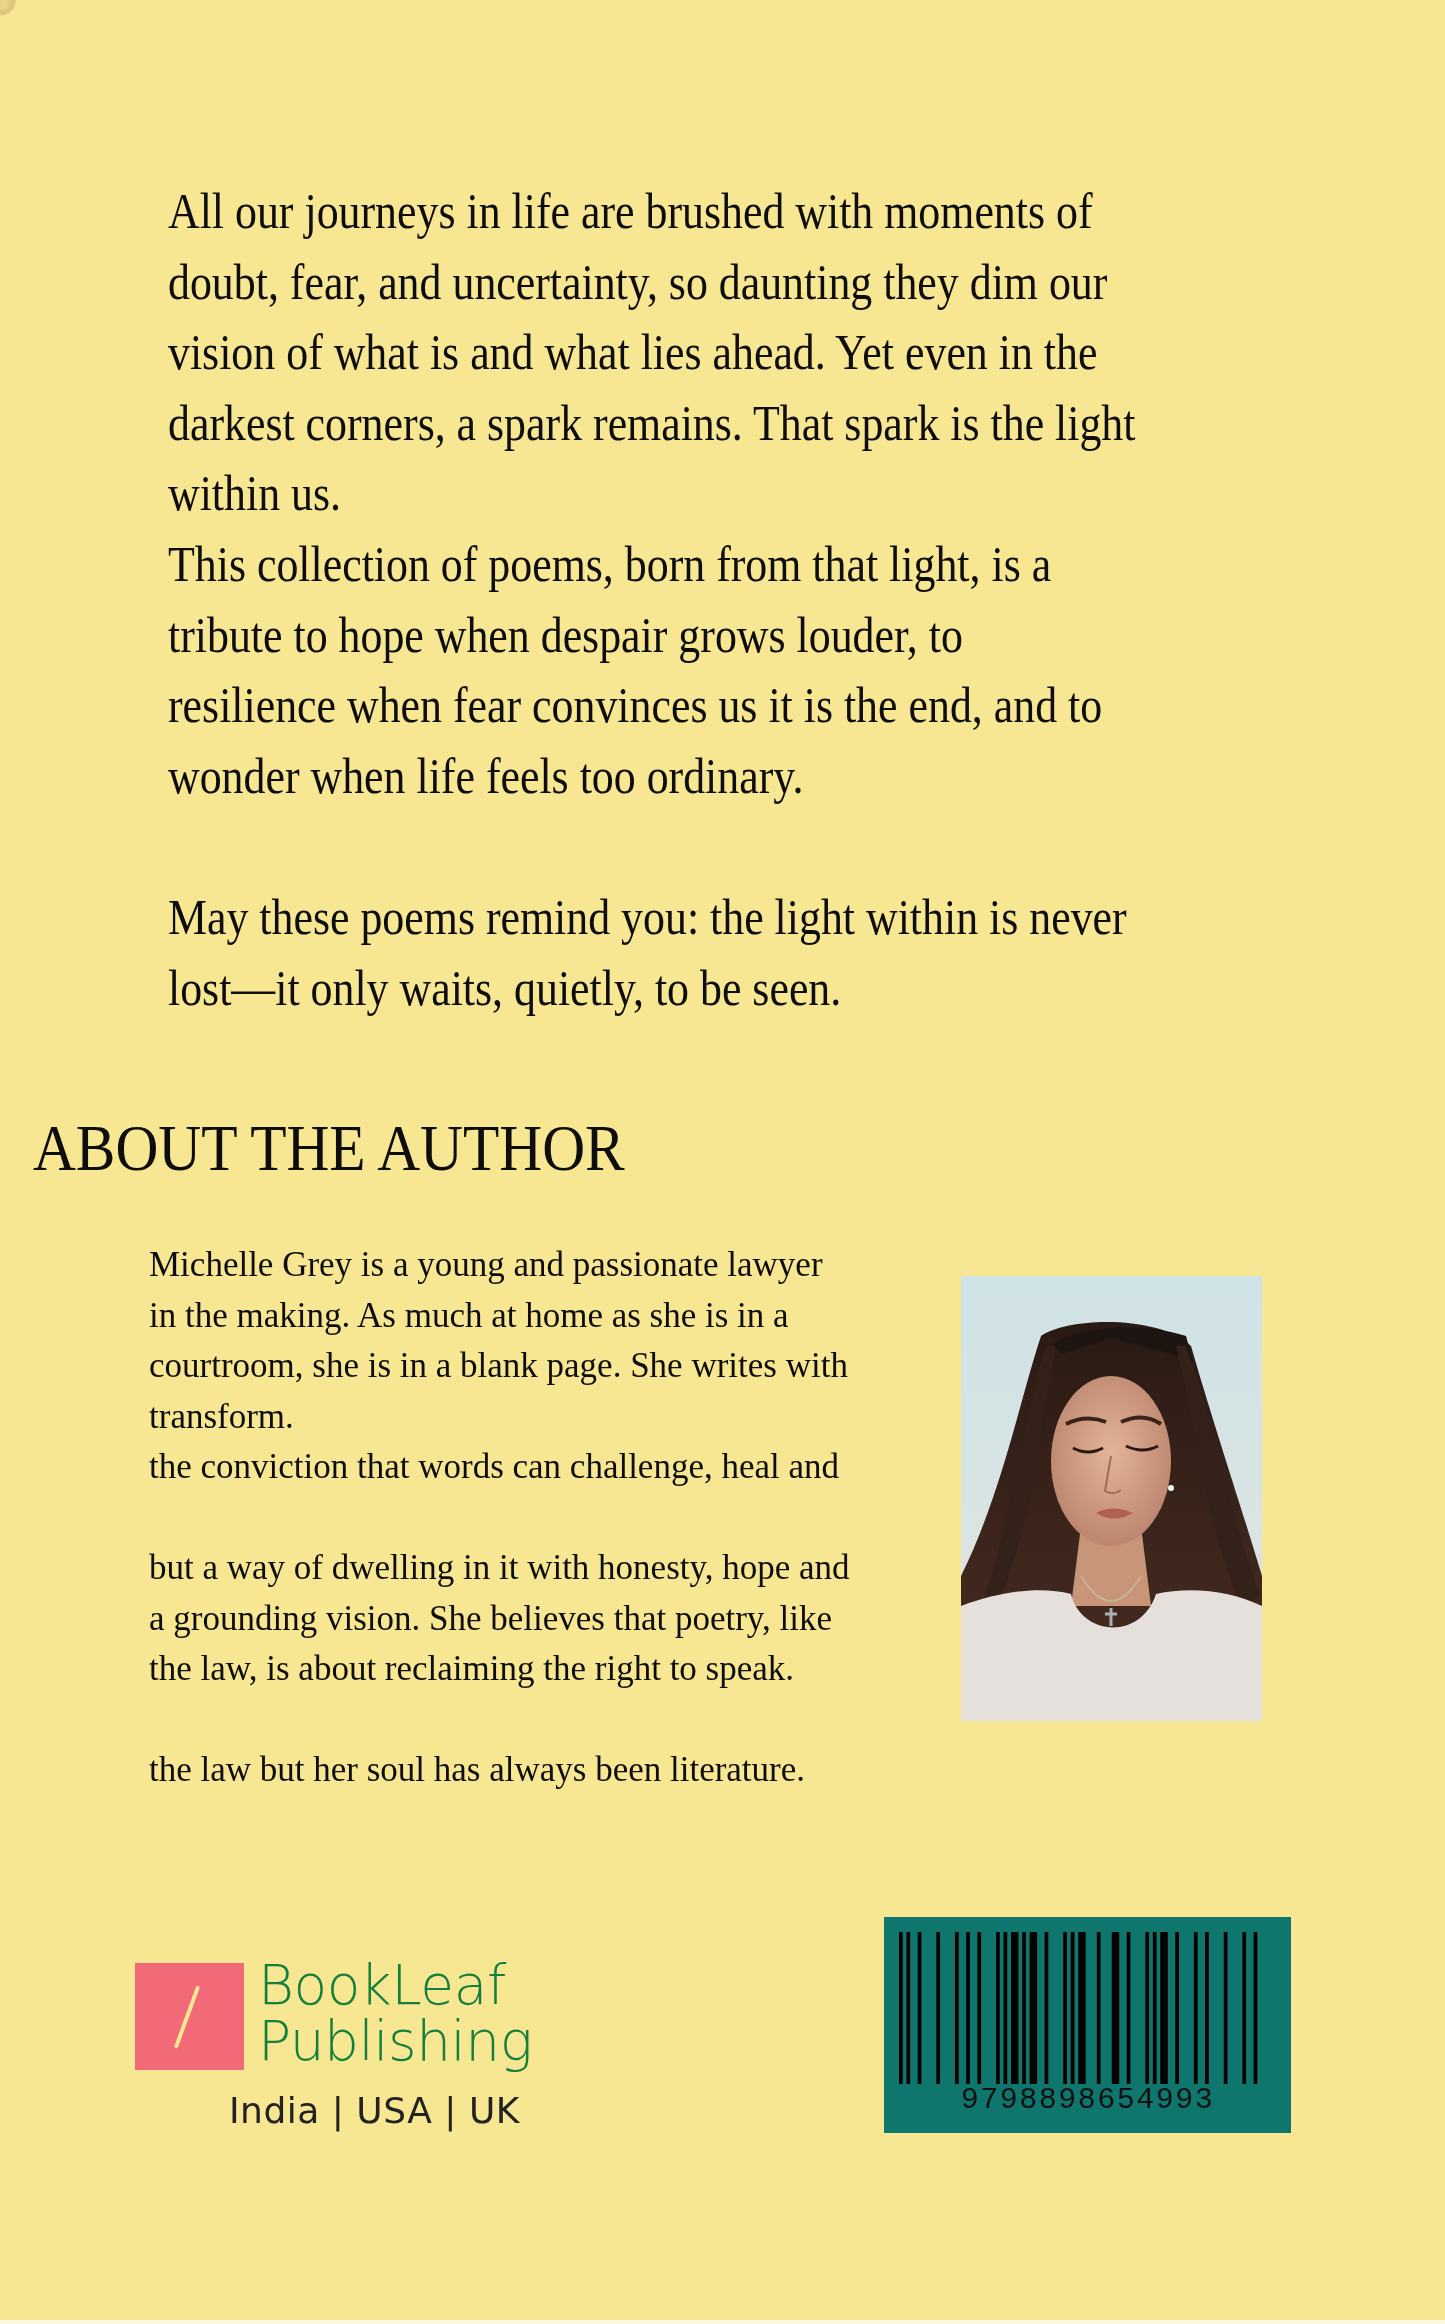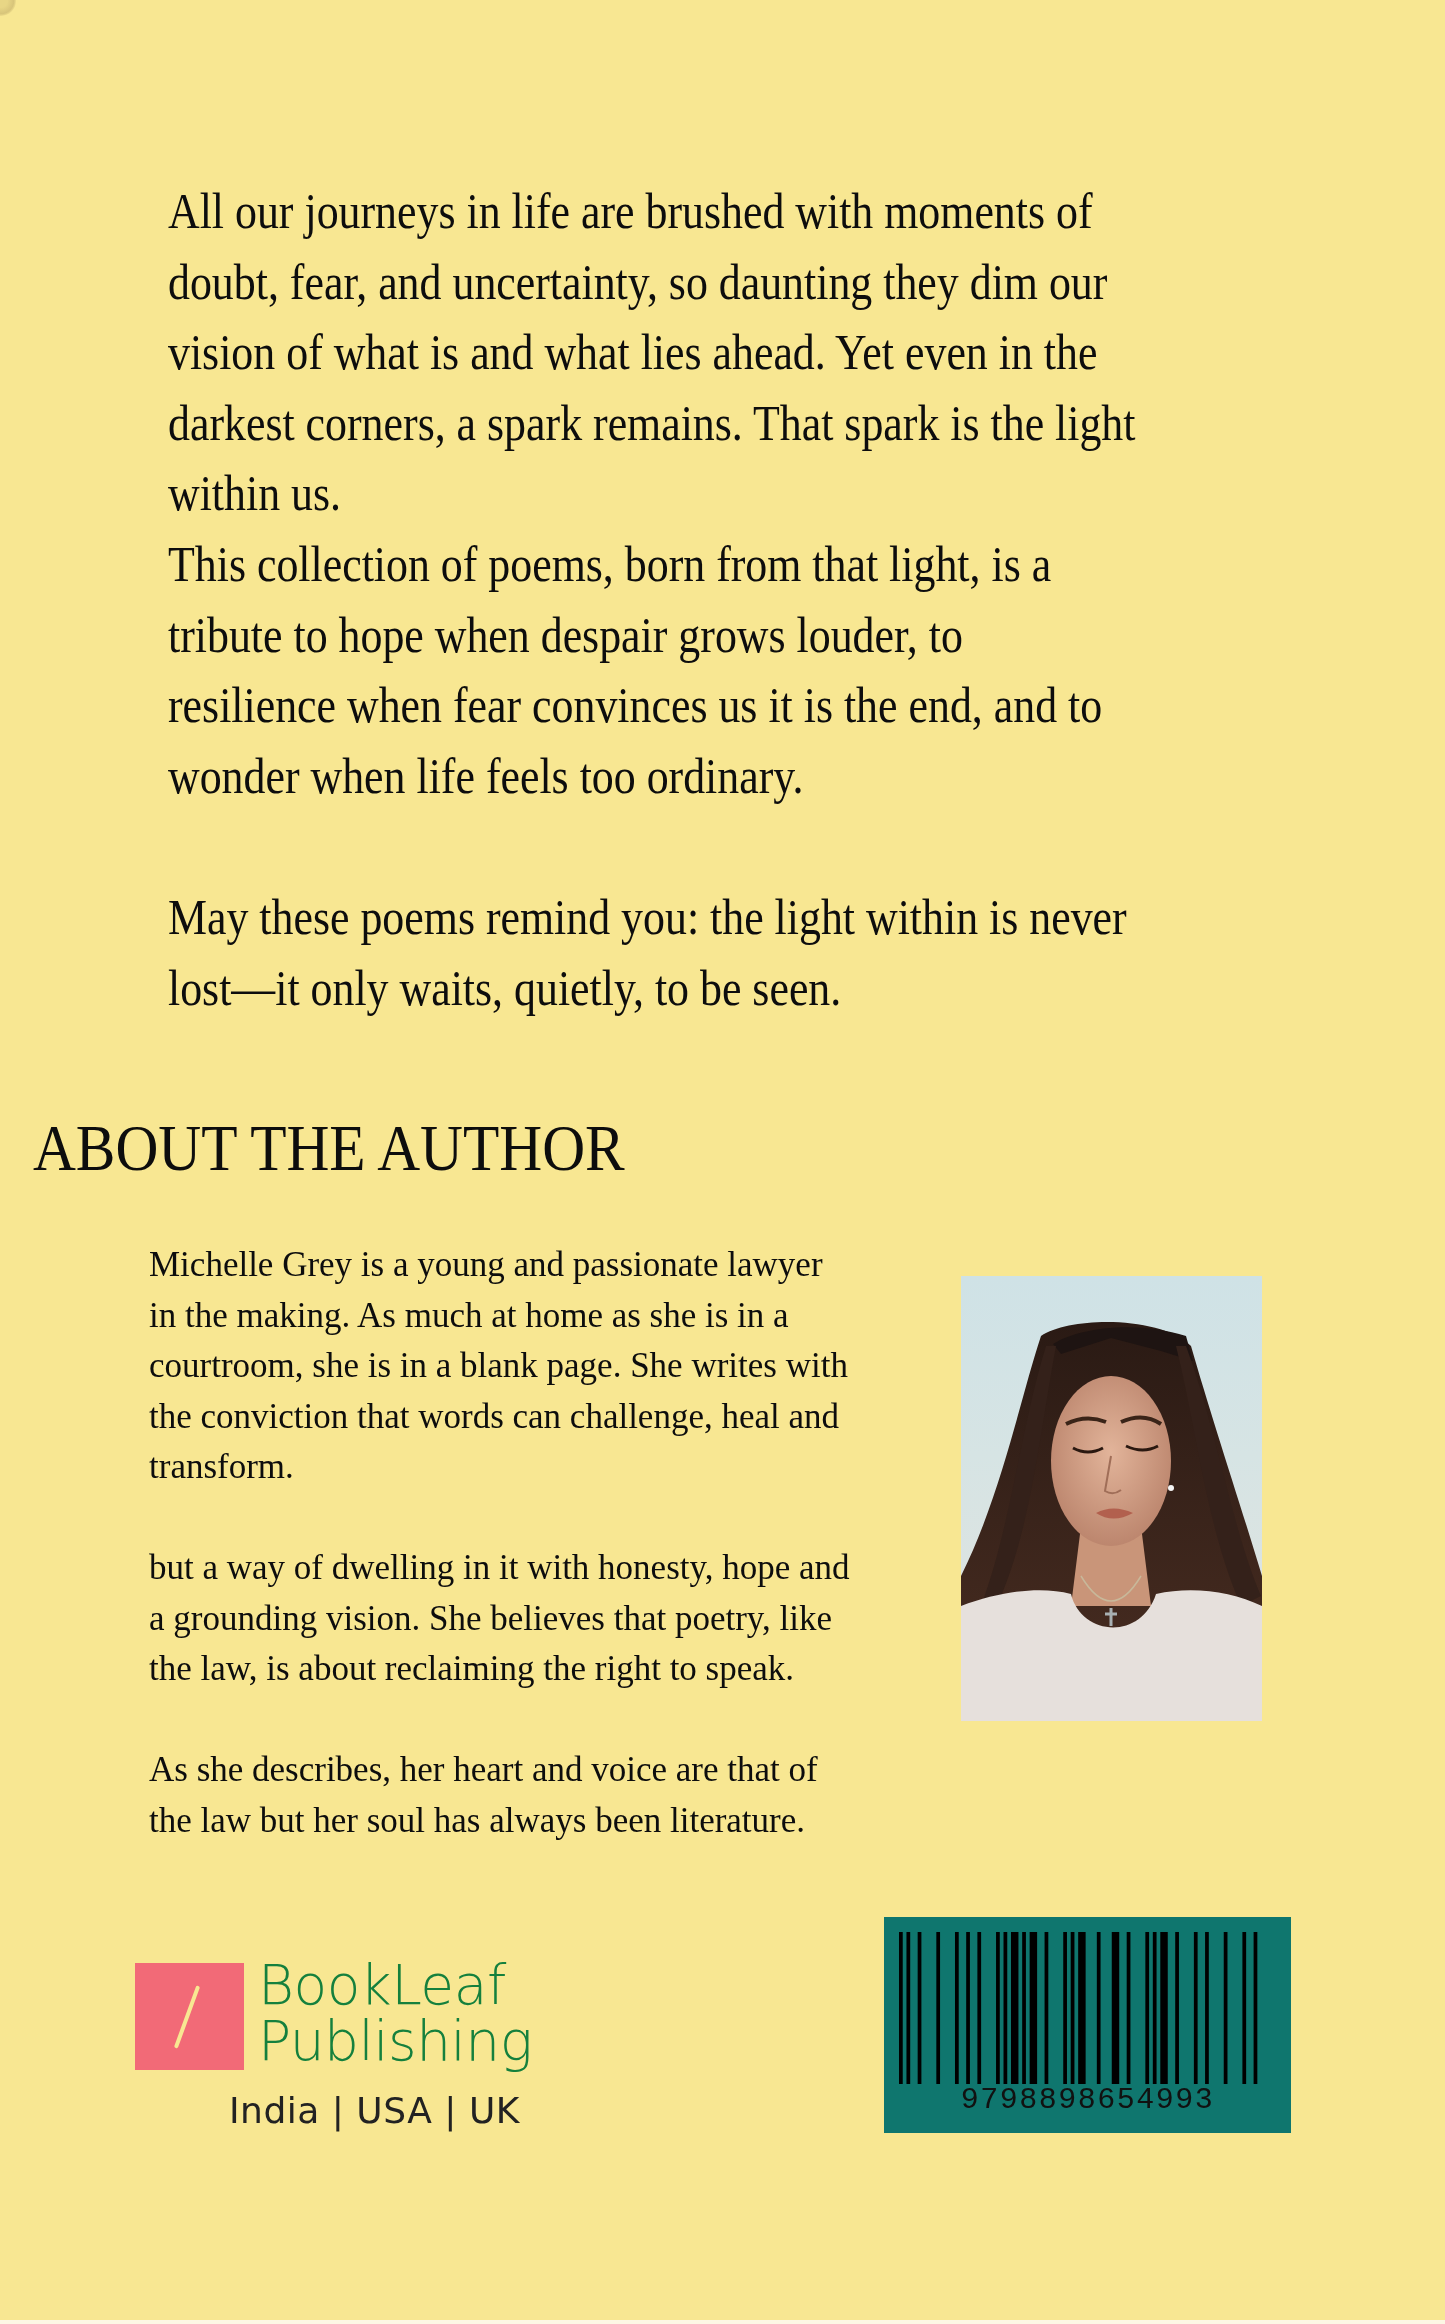--- a/index.html
+++ b/index.html
@@ -104,28 +104,27 @@
 </section>
 
 <h2 class="author-heading" style="margin:0;font-weight:normal;">
   <span>ABOUT THE AUTHOR</span>
 </h2>
 
 <section class="bio">
   <p>Michelle Grey is a young and passionate lawyer</p>
   <p>in the making. As much at home as she is in a</p>
   <p>courtroom, she is in a blank page. She writes with</p>
+  <p>transform.</p>
   <p>the conviction that words can challenge, heal and</p>
-  <p>transform.</p>
   <div class="gap"></div>
   <p>but a way of dwelling in it with honesty, hope and</p>
   <p>a grounding vision. She believes that poetry, like</p>
   <p>the law, is about reclaiming the right to speak.</p>
   <div class="gap"></div>
-  <p>As she describes, her heart and voice are that of</p>
   <p>the law but her soul has always been literature.</p>
 </section>
 
 <div class="photo" title="Author portrait of Michelle Grey">
   <svg width="301" height="445" viewBox="0 0 301 445">
     <defs>
       <linearGradient id="hair" x1="0" y1="0" x2="0" y2="1">
         <stop offset="0" stop-color="#2a1a14"></stop>
         <stop offset="1" stop-color="#4a2e22"></stop>
       </linearGradient>

